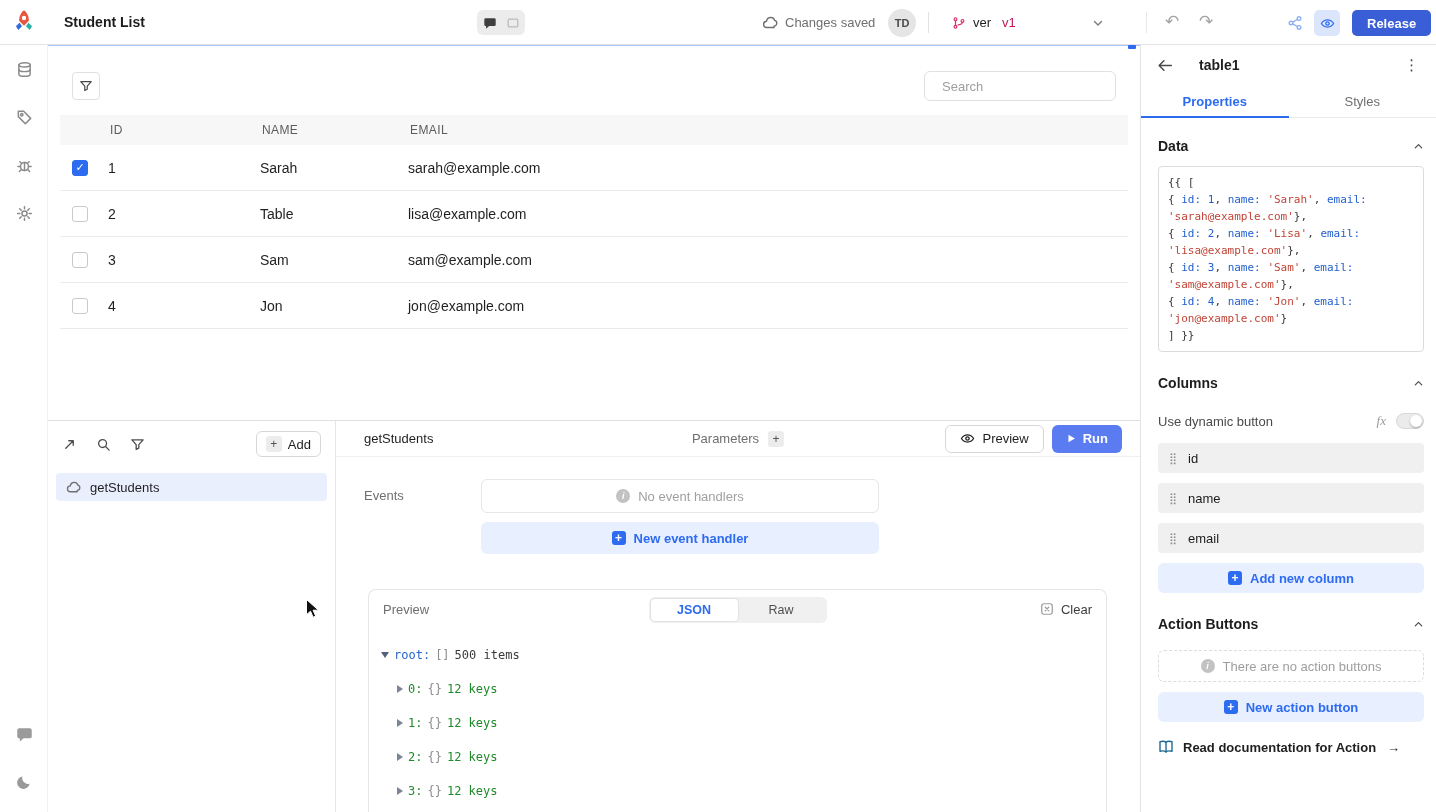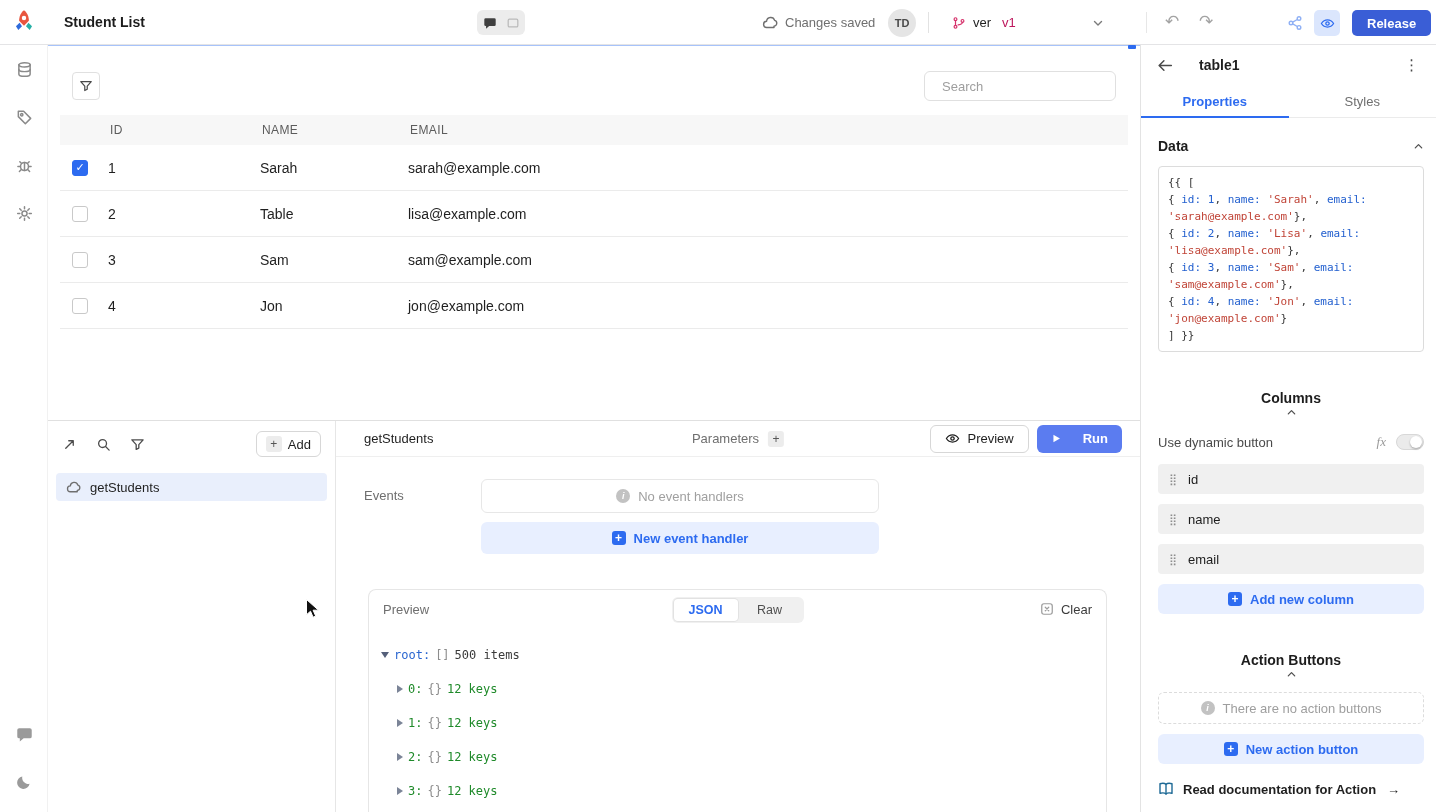--- a/index.html
+++ b/index.html
@@ -67,32 +67,32 @@
   .query-items{margin-top:12px;padding:0 8px;}
   .query-item{height:28px;background:var(--sel);border-radius:4px;display:flex;align-items:center;gap:9px;padding:0 10px;font-size:13px;color:#1f1f1f;cursor:pointer;}
   .query-item .qic{color:#6e6e6e;}
 
   .qeditor{flex:1;position:relative;}
   .qe-header{height:36px;display:flex;align-items:center;padding:0 18px 0 28px;border-bottom:1px solid #efefef;position:relative;}
   .qe-title{font-size:13px;font-weight:500;color:#1f1f1f;cursor:pointer;}
   .params{position:absolute;left:50%;transform:translateX(-50%);display:flex;align-items:center;gap:9px;color:var(--muted);font-size:13px;}
   .qe-actions{margin-left:auto;display:flex;gap:8px;}
   .preview-btn{height:28px;border:1px solid #d7d7d7;border-radius:6px;background:#fff;display:flex;align-items:center;gap:7px;padding:0 14px;font-size:13px;color:#1f1f1f;cursor:pointer;font-family:inherit;}
-  .run-btn{height:28px;border:none;border-radius:6px;background:var(--run);color:#fff;display:flex;align-items:center;gap:21px;padding:0 14px;font-size:13px;font-weight:600;cursor:pointer;font-family:inherit;}
+  .run-btn{height:28px;border:none;border-radius:6px;background:var(--run);color:#fff;display:flex;align-items:center;gap:6px;padding:0 14px;font-size:13px;font-weight:600;cursor:pointer;font-family:inherit;}
   .events-row{display:flex;margin-top:22px;padding-left:28px;}
   .events-label{width:117px;font-size:13px;color:var(--muted);padding-top:9px;}
   .events-col{width:398px;}
   .no-events{height:34px;border:1px solid #e7e7e7;border-radius:6px;display:flex;align-items:center;justify-content:center;gap:8px;color:#a0a0a0;font-size:13px;}
   .info-dot{width:14px;height:14px;border-radius:50%;background:#c2c2c2;color:#fff;font-size:9px;font-weight:700;display:flex;align-items:center;justify-content:center;font-style:italic;}
   .soft-btn{margin-top:9px;width:100%;height:32px;border:none;background:var(--accent-soft);border-radius:6px;display:flex;align-items:center;justify-content:center;gap:8px;color:var(--accent);font-size:13px;font-weight:600;cursor:pointer;font-family:inherit;}
   .plus-sq{width:14px;height:14px;background:var(--accent);border-radius:3px;color:#fff;font-size:12px;line-height:1;display:flex;align-items:center;justify-content:center;}
   .resp{position:absolute;left:32px;right:33px;top:168px;bottom:0;border:1px solid #e6e6e6;border-bottom:none;border-radius:8px 8px 0 0;background:#fff;}
   .resp-header{height:38px;display:flex;align-items:center;padding:0 14px;position:relative;font-size:13px;color:var(--muted);}
   .seg{position:absolute;left:50%;transform:translateX(-50%);top:7px;background:#f0f0f0;border-radius:6px;padding:2px;display:flex;}
-  .seg-btn{width:64px;height:22px;border:none;border-radius:4px;background:transparent;font-size:12.5px;color:#4f4f4f;cursor:pointer;font-family:inherit;display:flex;align-items:center;justify-content:center;text-align:right;}
+  .seg-btn{width:87px;height:22px;border:none;border-radius:4px;background:transparent;font-size:12.5px;color:#4f4f4f;cursor:pointer;font-family:inherit;display:flex;align-items:center;justify-content:center;text-align:right;}
   .seg-btn.active{background:#fff;color:var(--accent);font-weight:600;box-shadow:0 0 0 1px #e2e2e2;}
   .clear-wrap{margin-left:auto;display:flex;align-items:center;gap:7px;color:#3c3c3c;cursor:pointer;}
   .clear-wrap .cic{color:#9c9c9c;}
   .tree{padding:10px 12px 0;font-family:"DejaVu Sans Mono",monospace;font-size:12px;}
   .tree-row{display:flex;align-items:center;height:34px;gap:5px;cursor:pointer;}
   .tree-row.child{padding-left:16px;}
   .tri{width:0;height:0;display:inline-block;}
   .tri-down{border-left:4.5px solid transparent;border-right:4.5px solid transparent;border-top:6px solid #55607a;}
   .tri-right{border-top:4.5px solid transparent;border-bottom:4.5px solid transparent;border-left:6px solid #7b8497;}
   .tkey-root{color:var(--tree-key,#2a66d0);}
@@ -119,21 +119,21 @@
   .tok-key{color:var(--code-key,#2360cf);}
   .tok-num{color:var(--code-key,#2360cf);}
   .tok-str{color:var(--code-str,#c04437);}
   .dyn-row{display:flex;align-items:center;margin:16px 0 14px;font-size:13px;color:#4a4a4a;}
   .fx{margin-left:auto;margin-right:10px;font-family:"Liberation Serif",serif;font-style:italic;color:#9a9a9a;font-size:13px;}
   .toggle{width:28px;height:16px;background:#ebebeb;border:1px solid #d8d8d8;border-radius:8px;position:relative;cursor:pointer;}
   .knob{position:absolute;right:1px;top:1px;width:12px;height:12px;background:#fff;border-radius:50%;box-shadow:0 1px 2px rgba(0,0,0,.3);}
   .col-item{height:30px;background:#f0f0f0;border-radius:4px;display:flex;align-items:center;padding:0 11px;gap:11px;margin-bottom:10px;font-size:13px;color:#1c1c1c;}
   .drag{color:#8d8d8d;font-size:11px;cursor:grab;line-height:1;}
   .full-soft-btn{width:100%;height:30px;border:none;background:var(--accent-soft);border-radius:6px;display:flex;align-items:center;justify-content:center;gap:8px;color:var(--accent);font-size:13px;font-weight:600;cursor:pointer;font-family:inherit;}
-  .sec-gap{margin-top:38px;flex-direction:column;}
+  .sec-gap{margin-top:17px;}
   .empty-box{height:32px;border:1px dashed #dcdcdc;border-radius:6px;display:flex;align-items:center;justify-content:center;gap:8px;color:#9e9e9e;font-size:13px;margin:12px 0 10px;}
   .doc-row{display:flex;align-items:center;gap:9px;margin-top:17px;font-size:13px;font-weight:600;color:#1f1f1f;cursor:pointer;}
   .doc-row .arrow{font-weight:400;margin-left:2px;}
 
   
   .cursor{position:absolute;left:305px;top:598px;z-index:99;pointer-events:none;}
 </style>
 </head>
 <body>
 

